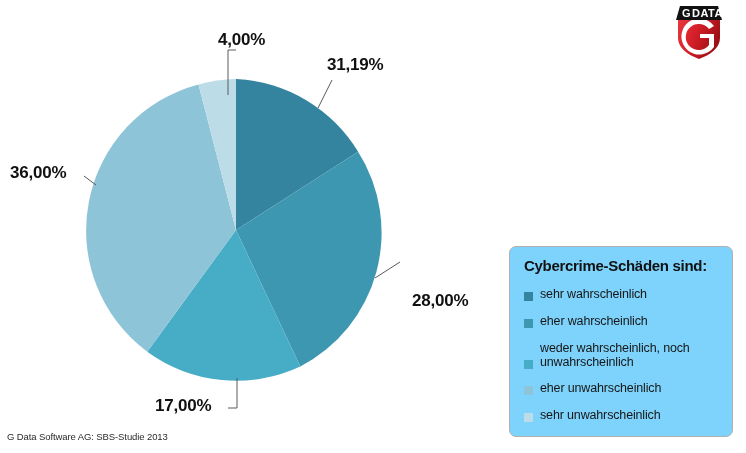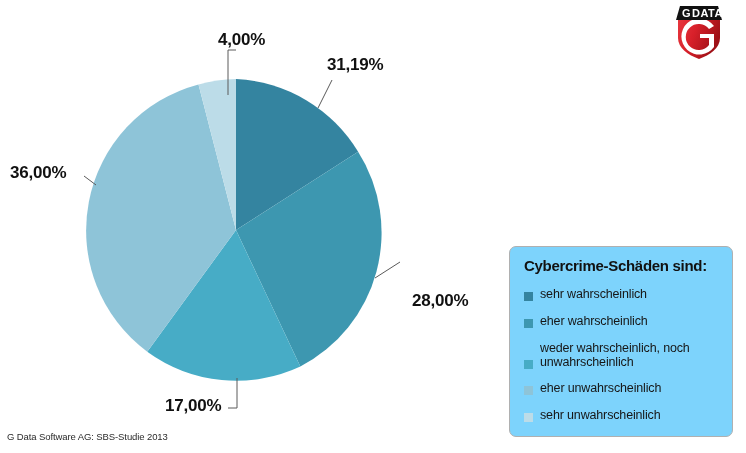--- a/index.html
+++ b/index.html
@@ -34,21 +34,21 @@
     position: absolute;
     font-weight: bold;
     font-size: 17px;
     letter-spacing: -0.2px;
     color: #111111;
     white-space: nowrap;
   }
   #label-4   { left: 218px; top: 30px; }
   #label-15  { left: 327px; top: 55px; }
   #label-28  { left: 412px; top: 243px; margin-top: 48px; }
-  #label-17  { left: 165px; top: 396px; }
+  #label-17  { left: 155px; top: 396px; }
   #label-36  { left: 10px;  top: 163px; }
 
   
   #legend {
     position: absolute;
     left: 509px;
     top: 246px;
     width: 224px;
     height: 191px;
     box-sizing: border-box;

